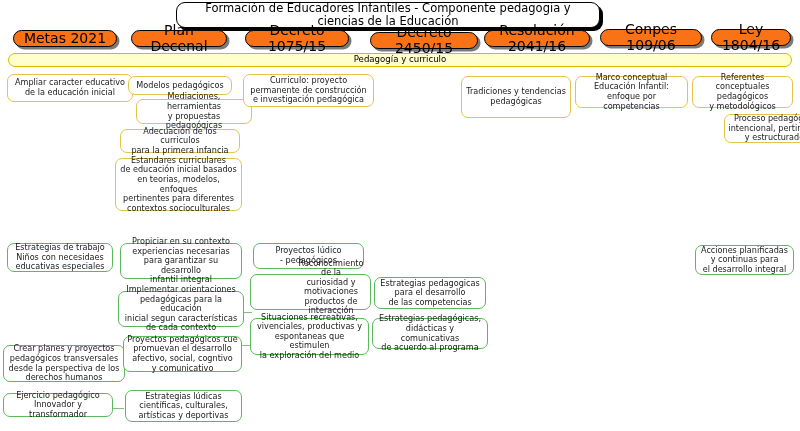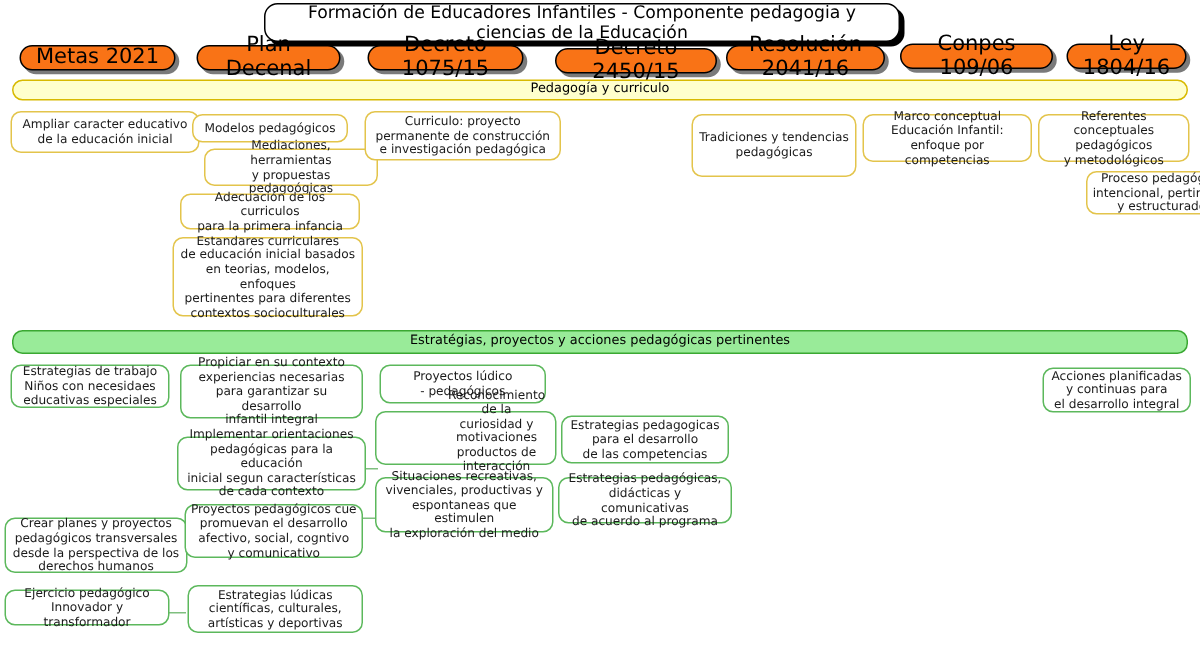--- a/index.html
+++ b/index.html
@@ -141,21 +141,20 @@
 Educación Infantil:
 enfoque por competencias</div>
 
   <div class="node node-yellow" style="left:692px; top:76px; width:101px; height:32px;">Referentes conceptuales
 pedagógicos
 y metodológicos</div>
   <div class="node node-yellow" style="left:692px; top:114px; width:101px; height:29px;margin-left:32px;">Proceso pedagógico
 intencional, pertinente
 y estructurado</div>
 
-  <div class="banner banner-green" style="left:8px; top:220px; width:784px; height:16px;">Estratégias, proyectos y acciones pedagógicas pertinentes</div>
 
   <div class="connector connector-green" style="left:110px; top:363px; width:14px; height:1px;"></div>
   <div class="connector connector-green" style="left:110px; top:408px; width:14px; height:1px;"></div>
   <div class="connector connector-green" style="left:241px; top:312px; width:11px; height:1px;"></div>
   <div class="connector connector-green" style="left:241px; top:345px; width:11px; height:1px;"></div>
 
   <div class="node node-green" style="left:7px;  top:243px; width:106px; height:29px;">Estrategias de trabajo
 Niños con necesidaes
 educativas especiales</div>
   <div class="node node-green" style="left:120px; top:243px; width:122px; height:36px;">Propiciar en su contexto

